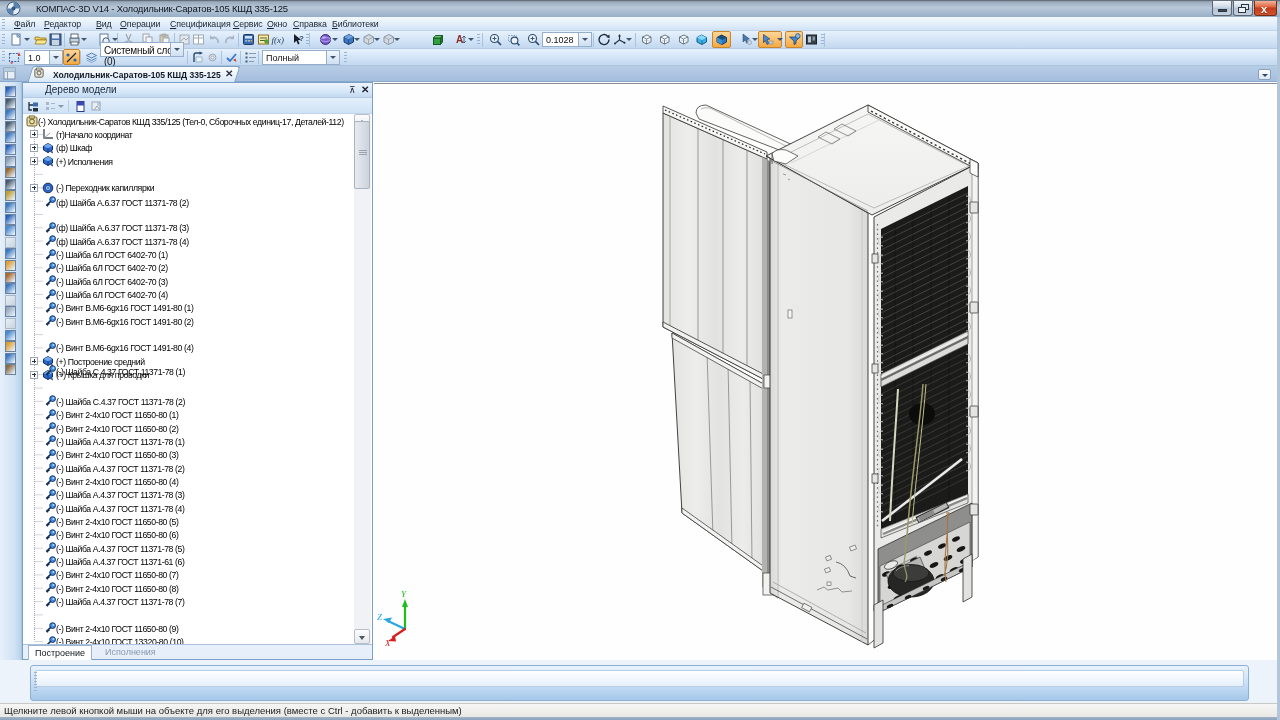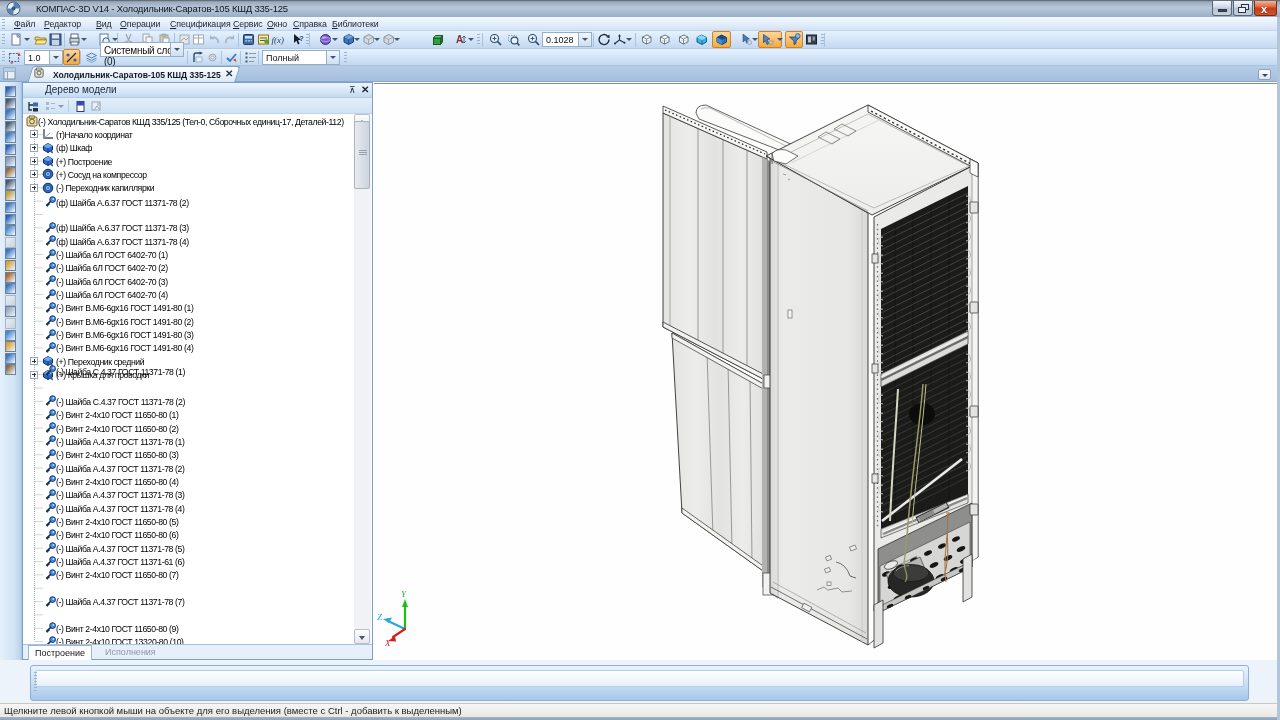--- a/index.html
+++ b/index.html
@@ -479,30 +479,21 @@
       <span class="txt">(ф) Шкаф</span>
     </div>
 <div class="trow" style="top:41.0px">
       <span class="exp"></span>
       <svg class="tic" width="12" height="12" viewBox="0 0 12 12">
         <path d="M1.5 4 L6 1.5 L10.5 4 L10.5 8 L6 10.5 L1.5 8 Z" fill="#2a6ad0" stroke="#13305c"></path>
         <path d="M1.5 4 L6 6.2 L10.5 4 L6 1.5 Z" fill="#71a8ec"></path>
         <path d="M6 6.2 V10.5" stroke="#13305c" stroke-width="0.8"></path>
         <path d="M8 9.8 l3 1.8 -0.6-2.6 z" fill="#103060"></path>
       </svg>
-      <span class="txt">(+) Построение</span>
-    </div>
-<div class="trow" style="top:54.4px">
-      <span class="exp"></span>
-      <svg class="tic" width="12" height="12" viewBox="0 0 12 12">
-        <circle cx="6" cy="6" r="4.8" fill="#2a6ad0" stroke="#13305c"></circle>
-        <circle cx="6" cy="6" r="2.6" fill="#9cc6f4" stroke="#13305c" stroke-width="0.7"></circle>
-        <circle cx="6" cy="6" r="1" fill="#2a6ad0"></circle>
-      </svg>
-      <span class="txt">(+) Сосуд на компрессор</span>
+      <span class="txt">(+) Исполнения</span>
     </div>
 <div class="trow" style="top:67.8px">
       <span class="exp"></span>
       <svg class="tic" width="12" height="12" viewBox="0 0 12 12">
         <circle cx="6" cy="6" r="4.8" fill="#2a6ad0" stroke="#13305c"></circle>
         <circle cx="6" cy="6" r="2.6" fill="#9cc6f4" stroke="#13305c" stroke-width="0.7"></circle>
         <circle cx="6" cy="6" r="1" fill="#2a6ad0"></circle>
       </svg>
       <span class="txt">(-) Переходник капиллярки</span>
     </div>
@@ -570,46 +561,38 @@
       </svg>
       <span class="txt">(-) Винт В.М6-6gх16 ГОСТ 1491-80 (1)</span>
     </div>
 <div class="trow" style="top:201.2px">
       <svg class="tic" style="left:21px" width="13" height="12" viewBox="0 0 13 12">
         <circle cx="8.6" cy="3.6" r="2.9" fill="#3c8ae8" stroke="#0f2c55" stroke-width="0.9"></circle>
         <circle cx="9.3" cy="2.9" r="1" fill="#bcdcfa"></circle>
         <path d="M6.7 5.4 L2.2 9.6 M3.0 8.9 l1.1 1.3 M4.4 7.6 l1.0 1.2" stroke="#0f2c55" stroke-width="1.5" fill="none"></path>
       </svg>
       <span class="txt">(-) Винт В.М6-6gх16 ГОСТ 1491-80 (2)</span>
-    </div>
-<div class="trow" style="top:214.6px">
-      <svg class="tic" style="left:21px" width="13" height="12" viewBox="0 0 13 12">
-        <circle cx="8.6" cy="3.6" r="2.9" fill="#3c8ae8" stroke="#0f2c55" stroke-width="0.9"></circle>
-        <circle cx="9.3" cy="2.9" r="1" fill="#bcdcfa"></circle>
-        <path d="M6.7 5.4 L2.2 9.6 M3.0 8.9 l1.1 1.3 M4.4 7.6 l1.0 1.2" stroke="#0f2c55" stroke-width="1.5" fill="none"></path>
-      </svg>
-      <span class="txt">(-) Винт В.М6-6gх16 ГОСТ 1491-80 (3)</span>
     </div>
 <div class="trow" style="top:227.9px">
       <svg class="tic" style="left:21px" width="13" height="12" viewBox="0 0 13 12">
         <circle cx="8.6" cy="3.6" r="2.9" fill="#3c8ae8" stroke="#0f2c55" stroke-width="0.9"></circle>
         <circle cx="9.3" cy="2.9" r="1" fill="#bcdcfa"></circle>
         <path d="M6.7 5.4 L2.2 9.6 M3.0 8.9 l1.1 1.3 M4.4 7.6 l1.0 1.2" stroke="#0f2c55" stroke-width="1.5" fill="none"></path>
       </svg>
       <span class="txt">(-) Винт В.М6-6gх16 ГОСТ 1491-80 (4)</span>
     </div>
 <div class="trow" style="top:241.3px">
       <span class="exp"></span>
       <svg class="tic" width="12" height="12" viewBox="0 0 12 12">
         <path d="M1.5 4 L6 1.5 L10.5 4 L10.5 8 L6 10.5 L1.5 8 Z" fill="#2a6ad0" stroke="#13305c"></path>
         <path d="M1.5 4 L6 6.2 L10.5 4 L6 1.5 Z" fill="#71a8ec"></path>
         <path d="M6 6.2 V10.5" stroke="#13305c" stroke-width="0.8"></path>
         <path d="M8 9.8 l3 1.8 -0.6-2.6 z" fill="#103060"></path>
       </svg>
-      <span class="txt">(+) Переходник средний</span>
+      <span class="txt">(+) Построение средний</span>
     </div>
 <div class="trow" style="top:254.7px">
       <span class="exp"></span>
       <svg class="tic" width="12" height="12" viewBox="0 0 12 12">
         <path d="M1.5 4 L6 1.5 L10.5 4 L10.5 8 L6 10.5 L1.5 8 Z" fill="#2a6ad0" stroke="#13305c"></path>
         <path d="M1.5 4 L6 6.2 L10.5 4 L6 1.5 Z" fill="#71a8ec"></path>
         <path d="M6 6.2 V10.5" stroke="#13305c" stroke-width="0.8"></path>
         <path d="M8 9.8 l3 1.8 -0.6-2.6 z" fill="#103060"></path>
       </svg>
       <span class="txt">(+) Крышка для проводки</span>
@@ -726,20 +709,28 @@
       </svg>
       <span class="txt">(-) Шайба А.4.37 ГОСТ 11371-61 (6)</span>
     </div>
 <div class="trow" style="top:454.9px">
       <svg class="tic" style="left:21px" width="13" height="12" viewBox="0 0 13 12">
         <circle cx="8.6" cy="3.6" r="2.9" fill="#3c8ae8" stroke="#0f2c55" stroke-width="0.9"></circle>
         <circle cx="9.3" cy="2.9" r="1" fill="#bcdcfa"></circle>
         <path d="M6.7 5.4 L2.2 9.6 M3.0 8.9 l1.1 1.3 M4.4 7.6 l1.0 1.2" stroke="#0f2c55" stroke-width="1.5" fill="none"></path>
       </svg>
       <span class="txt">(-) Винт 2-4х10 ГОСТ 11650-80 (7)</span>
+    </div>
+<div class="trow" style="top:468.2px">
+      <svg class="tic" style="left:21px" width="13" height="12" viewBox="0 0 13 12">
+        <circle cx="8.6" cy="3.6" r="2.9" fill="#3c8ae8" stroke="#0f2c55" stroke-width="0.9"></circle>
+        <circle cx="9.3" cy="2.9" r="1" fill="#bcdcfa"></circle>
+        <path d="M6.7 5.4 L2.2 9.6 M3.0 8.9 l1.1 1.3 M4.4 7.6 l1.0 1.2" stroke="#0f2c55" stroke-width="1.5" fill="none"></path>
+      </svg>
+      <span class="txt">(-) Винт 2-4х10 ГОСТ 11650-80 (8)</span>
     </div>
 <div class="trow" style="top:481.6px">
       <svg class="tic" style="left:21px" width="13" height="12" viewBox="0 0 13 12">
         <circle cx="8.6" cy="3.6" r="2.9" fill="#3c8ae8" stroke="#0f2c55" stroke-width="0.9"></circle>
         <circle cx="9.3" cy="2.9" r="1" fill="#bcdcfa"></circle>
         <path d="M6.7 5.4 L2.2 9.6 M3.0 8.9 l1.1 1.3 M4.4 7.6 l1.0 1.2" stroke="#0f2c55" stroke-width="1.5" fill="none"></path>
       </svg>
       <span class="txt">(-) Шайба А.4.37 ГОСТ 11371-78 (7)</span>
     </div>
 <div class="trow" style="top:508.3px">

